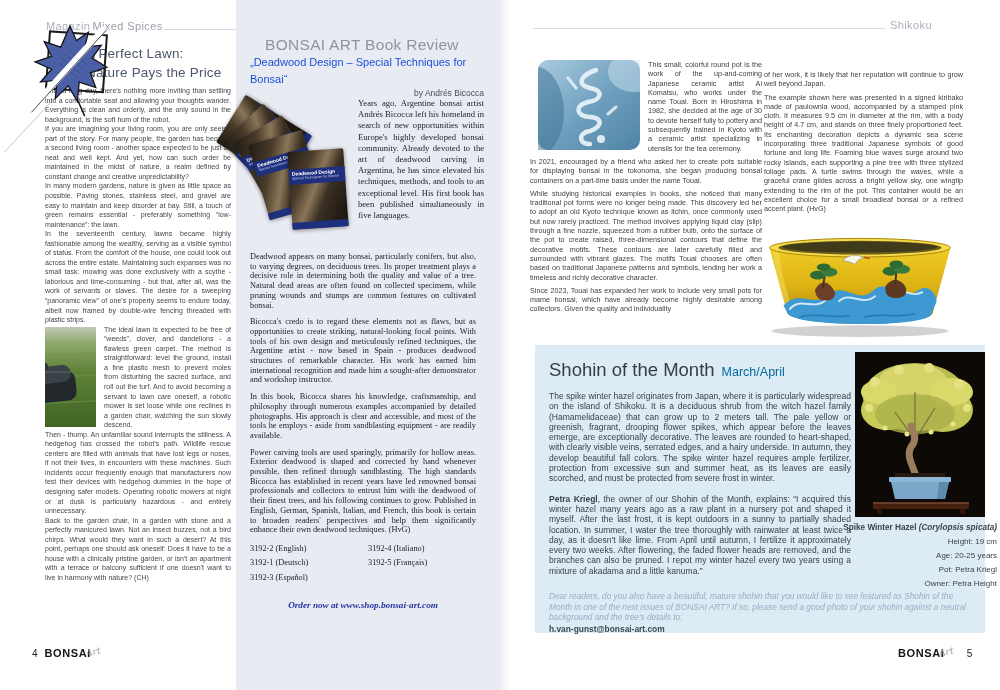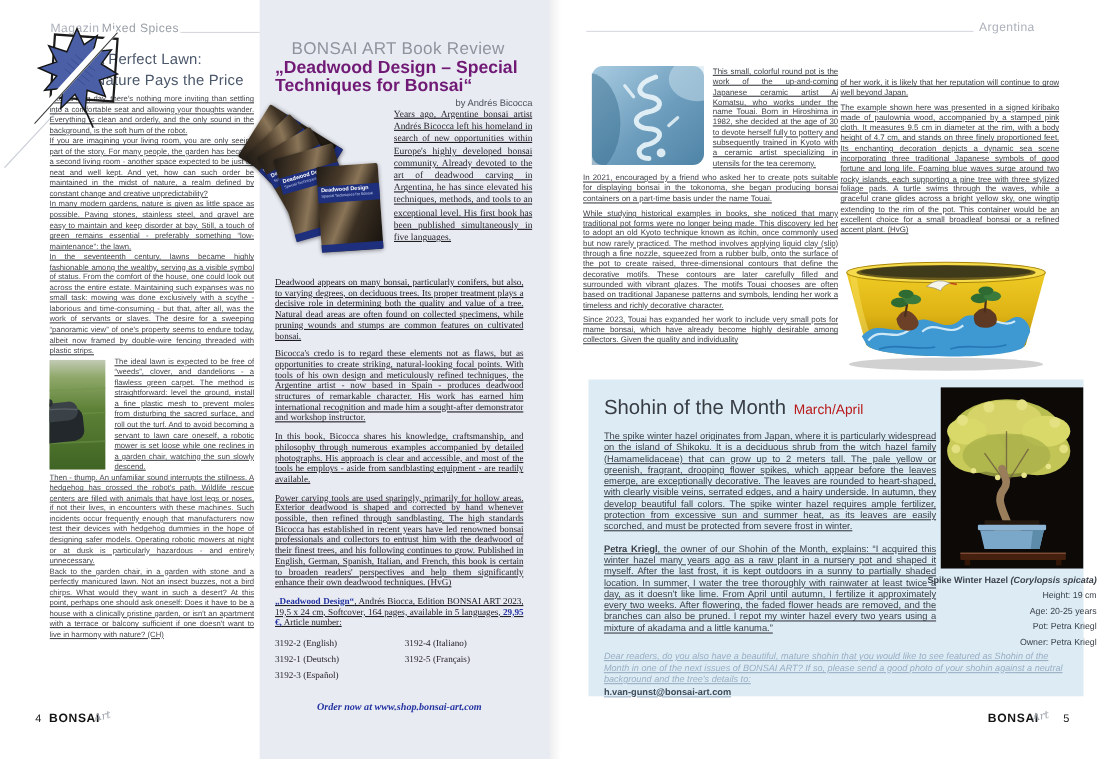--- a/index.html
+++ b/index.html
@@ -1,35 +1,35 @@
 <!DOCTYPE html>
 <html><head>
 <meta charset="utf-8">
 <style>
   html,body{margin:0;padding:0;background:#fff;}
   #spread{position:relative;width:1000px;height:690px;background:#fff;overflow:hidden;
           font-family:"Liberation Sans",sans-serif;color:#3e4247;}
   .abs{position:absolute;}
-  .jt{text-align:justify;text-justify:inter-word;hyphens:auto;-webkit-hyphens:auto;margin:0;text-decoration:underline;}
+  .jt{text-align:justify;text-justify:inter-word;hyphens:auto;-webkit-hyphens:auto;margin:0;}
   
   .kicker{font-size:11px;color:#abb0ba;letter-spacing:.4px;}
   .rule{height:1px;background:#d8d9de;}
   .diag{height:1px;background:#ccd0d8;transform:rotate(-47deg);transform-origin:left center;}
   .lawn-title{font-size:13.5px;line-height:19px;color:#4b576a;letter-spacing:.2px;font-weight:500;}
   .lawn-col{width:186px;height:520px;overflow:hidden;font-size:7px;line-height:9.55px;color:#43474c;}
   .lawn-col p{margin:0;}
   .mower-float{float:left;width:96px;height:100px;margin:2px 8px 2px -45px;}
   .pgfoot{display:flex;align-items:baseline;gap:7px;font-size:10px;color:#222;}
   .bonsai-word{font-weight:800;font-size:11px;letter-spacing:.6px;color:#151515;}
   .art-script{font-family:"DejaVu Serif",serif;font-style:italic;font-size:9.5px;color:#9aa0a8;
               display:inline-block;transform:rotate(-12deg) translate(-5px,-3px);}
   
   .panel{background:#e9ebf3;}
   .br-header{font-size:15.5px;color:#90939d;letter-spacing:.3px;}
-  .br-title{width:238px;font-size:16px;line-height:16.5px;color:#701a75;font-weight:700;}
+  .br-title{width:238px;font-size:11px;line-height:16.5px;color:#1d4ed8;font-weight:400;}
   .br-author{width:132px;text-align:right;font-size:8.5px;color:#4a4f58;}
   .serif{font-family:"Liberation Serif",serif;color:#1d1d22;}
   .br-intro{width:126px;height:152px;overflow:hidden;font-size:8.6px;line-height:11.2px;}
   .br-body{width:226px;height:436px;overflow:hidden;font-size:8.3px;line-height:9.7px;}
   .br-body p{margin:0 0 7px 0;}
   .navy{color:#2333a0;font-weight:bold;}
   .codes{display:flex;font-size:8.3px;line-height:14.5px;margin-top:4px;}
   .codes .c1{width:118px;}
   .order{margin-top:16px;text-align:center;font-size:9.2px;font-weight:bold;font-style:italic;color:#2333a0;}
   
@@ -44,24 +44,24 @@
   .book .bfoot{position:absolute;left:0;bottom:0;width:100%;height:7px;background:#1e2f7e;}
   
   .pot-title{font-size:19px;color:#35393f;letter-spacing:.2px;font-weight:500;}
   .colA{width:232px;height:286px;overflow:hidden;font-size:7.2px;line-height:9.3px;}
   .colA p{margin:0 0 4px 0;}
   .stamp-float{float:left;width:102px;height:90px;margin:0 8px 3px 8px;}
   .colB{width:211px;height:162px;overflow:hidden;font-size:7.2px;line-height:9.3px;}
   .colB p{margin:0 0 4px 12px;}
   .sh-panel{background:#dcebf4;}
   .sh-title{font-size:18.5px;color:#383d44;font-weight:500;}
-  .sh-sub{font-size:12.5px;color:#b91c1c;font-weight:400;margin-left:7px;}
+  .sh-sub{font-size:12.5px;color:#0369a1;font-weight:400;margin-left:7px;}
   .sh-body{width:302px;font-size:8.5px;line-height:10.3px;color:#3c4148;}
   .sh-body p{margin:0 0 10px 0;}
-  .sh-note{width:424px;font-style:italic;font-size:8.3px;line-height:10.6px;color:#99afc4;text-decoration:underline;}
+  .sh-note{width:424px;font-style:italic;font-size:8.3px;line-height:10.6px;color:#99afc4;}
   .sh-email{font-style:normal;font-weight:bold;color:#3c4a57;font-size:8.4px;margin-top:1px;}
   .sh-caption{width:206px;text-align:right;font-size:8px;line-height:14px;color:#3c434c;}
   .sh-caption .nm{font-weight:bold;font-size:8.2px;}
   .sh-caption .sp{font-style:italic;}
   .gutter{background:linear-gradient(90deg,rgba(90,95,110,.10),rgba(90,95,110,0));}
 </style>
 </head>
 <body>
 
 <div id="spread">
@@ -176,40 +176,39 @@
       </div>
     </div>
 
     <p class="abs br-intro serif jt" style="left:122px;top:98px;">Years ago, Argentine bonsai artist Andrés Bicocca left his homeland in search of new opportunities within Europe's highly developed bonsai community. Already devoted to the art of deadwood carving in Argentina, he has since elevated his techniques, methods, and tools to an exceptional level. His first book has been published simultaneously in five languages.</p>
 
     <div class="abs br-body serif" style="left:14px;top:252px;">
       <p class="jt">Deadwood appears on many bonsai, particularly conifers, but also, to varying degrees, on deciduous trees. Its proper treatment plays a decisive role in determining both the quality and value of a tree. Natural dead areas are often found on collected specimens, while pruning wounds and stumps are common features on cultivated bonsai.</p>
       <p class="jt">Bicocca's credo is to regard these elements not as flaws, but as opportunities to create striking, natural-looking focal points. With tools of his own design and meticulously refined techniques, the Argentine artist - now based in Spain - produces deadwood structures of remarkable character. His work has earned him international recognition and made him a sought-after demonstrator and workshop instructor.</p>
       <p class="jt">In this book, Bicocca shares his knowledge, craftsmanship, and philosophy through numerous examples accompanied by detailed photographs. His approach is clear and accessible, and most of the tools he employs - aside from sandblasting equipment - are readily available.</p>
       <p class="jt">Power carving tools are used sparingly, primarily for hollow areas. Exterior deadwood is shaped and corrected by hand whenever possible, then refined through sandblasting. The high standards Bicocca has established in recent years have led renowned bonsai professionals and collectors to entrust him with the deadwood of their finest trees, and his following continues to grow. Published in English, German, Spanish, Italian, and French, this book is certain to broaden readers' perspectives and help them significantly enhance their own deadwood techniques. (HvG)</p>
-      <p class="jt"><span class="navy">„Deadwood Design“</span><span>, Andrés Biocca, Edition BONSAI ART 2023, 19,5 x 24 cm, Softcover, 164 pages, available in 5 languages, </span><span class="navy">29,95 €,</span><span> Article number:</span></p>
       <div class="codes">
         <div class="c1">
           <div>3192-2 (English)</div>
           <div>3192-1 (Deutsch)</div>
           <div>3192-3 (Español)</div>
         </div>
         <div class="c2">
           <div>3192-4 (Italiano)</div>
           <div>3192-5 (Français)</div>
         </div>
       </div>
       <div class="order">Order now at www.shop.bonsai-art.com</div>
     </div>
   </div>
 
   <div class="abs gutter" style="left:500px;top:0;width:10px;height:690px;"></div>
 
   <div class="abs rule" style="left:533px;top:28px;width:352px;"></div>
-  <div class="abs kicker" style="left:890px;top:19px;">Argentina</div>
+  <div class="abs kicker" style="left:890px;top:19px;">Shikoku</div>
 
 
   <div class="abs colA" style="left:530px;top:60px;">
     <p class="jt">
       <span class="stamp-float">
         <svg width="102" height="90" viewBox="0 0 102 90">
           <defs>
             <linearGradient id="stb" x1="0" y1="0" x2="1" y2="1">
               <stop offset="0" stop-color="#a9cce1"></stop>
                 <stop offset="0.55" stop-color="#6d9dbd"></stop>
@@ -337,21 +336,21 @@
         <rect x="22" y="157" width="5" height="5" fill="#331508"></rect>
         <rect x="105" y="157" width="5" height="5" fill="#331508"></rect>
       </svg>
     </div>
 
     <div class="abs sh-caption" style="left:256px;top:176px;">
       <div class="nm"><span>Spike Winter Hazel </span><span class="sp">(Corylopsis spicata)</span></div>
       <div>Height: 19 cm</div>
       <div>Age: 20-25 years</div>
       <div>Pot: Petra Kriegl</div>
-      <div>Owner: Petra Kriegl</div>
+      <div>Owner: Petra Height</div>
     </div>
 
     <div class="abs sh-note" style="left:14px;top:246px;">
       <span>Dear readers, do you also have a beautiful, mature shohin that you would like to see featured as Shohin of the Month in one of the next issues of BONSAI ART? If so, please send a good photo of your shohin against a neutral background and the tree's details to:</span>
       <div class="sh-email">h.van-gunst@bonsai-art.com</div>
     </div>
   </div>
 
   <div class="abs pgfoot" style="left:898px;top:647px;">
     <span><span class="bonsai-word">BONSAI</span><span class="art-script">Art</span></span>

